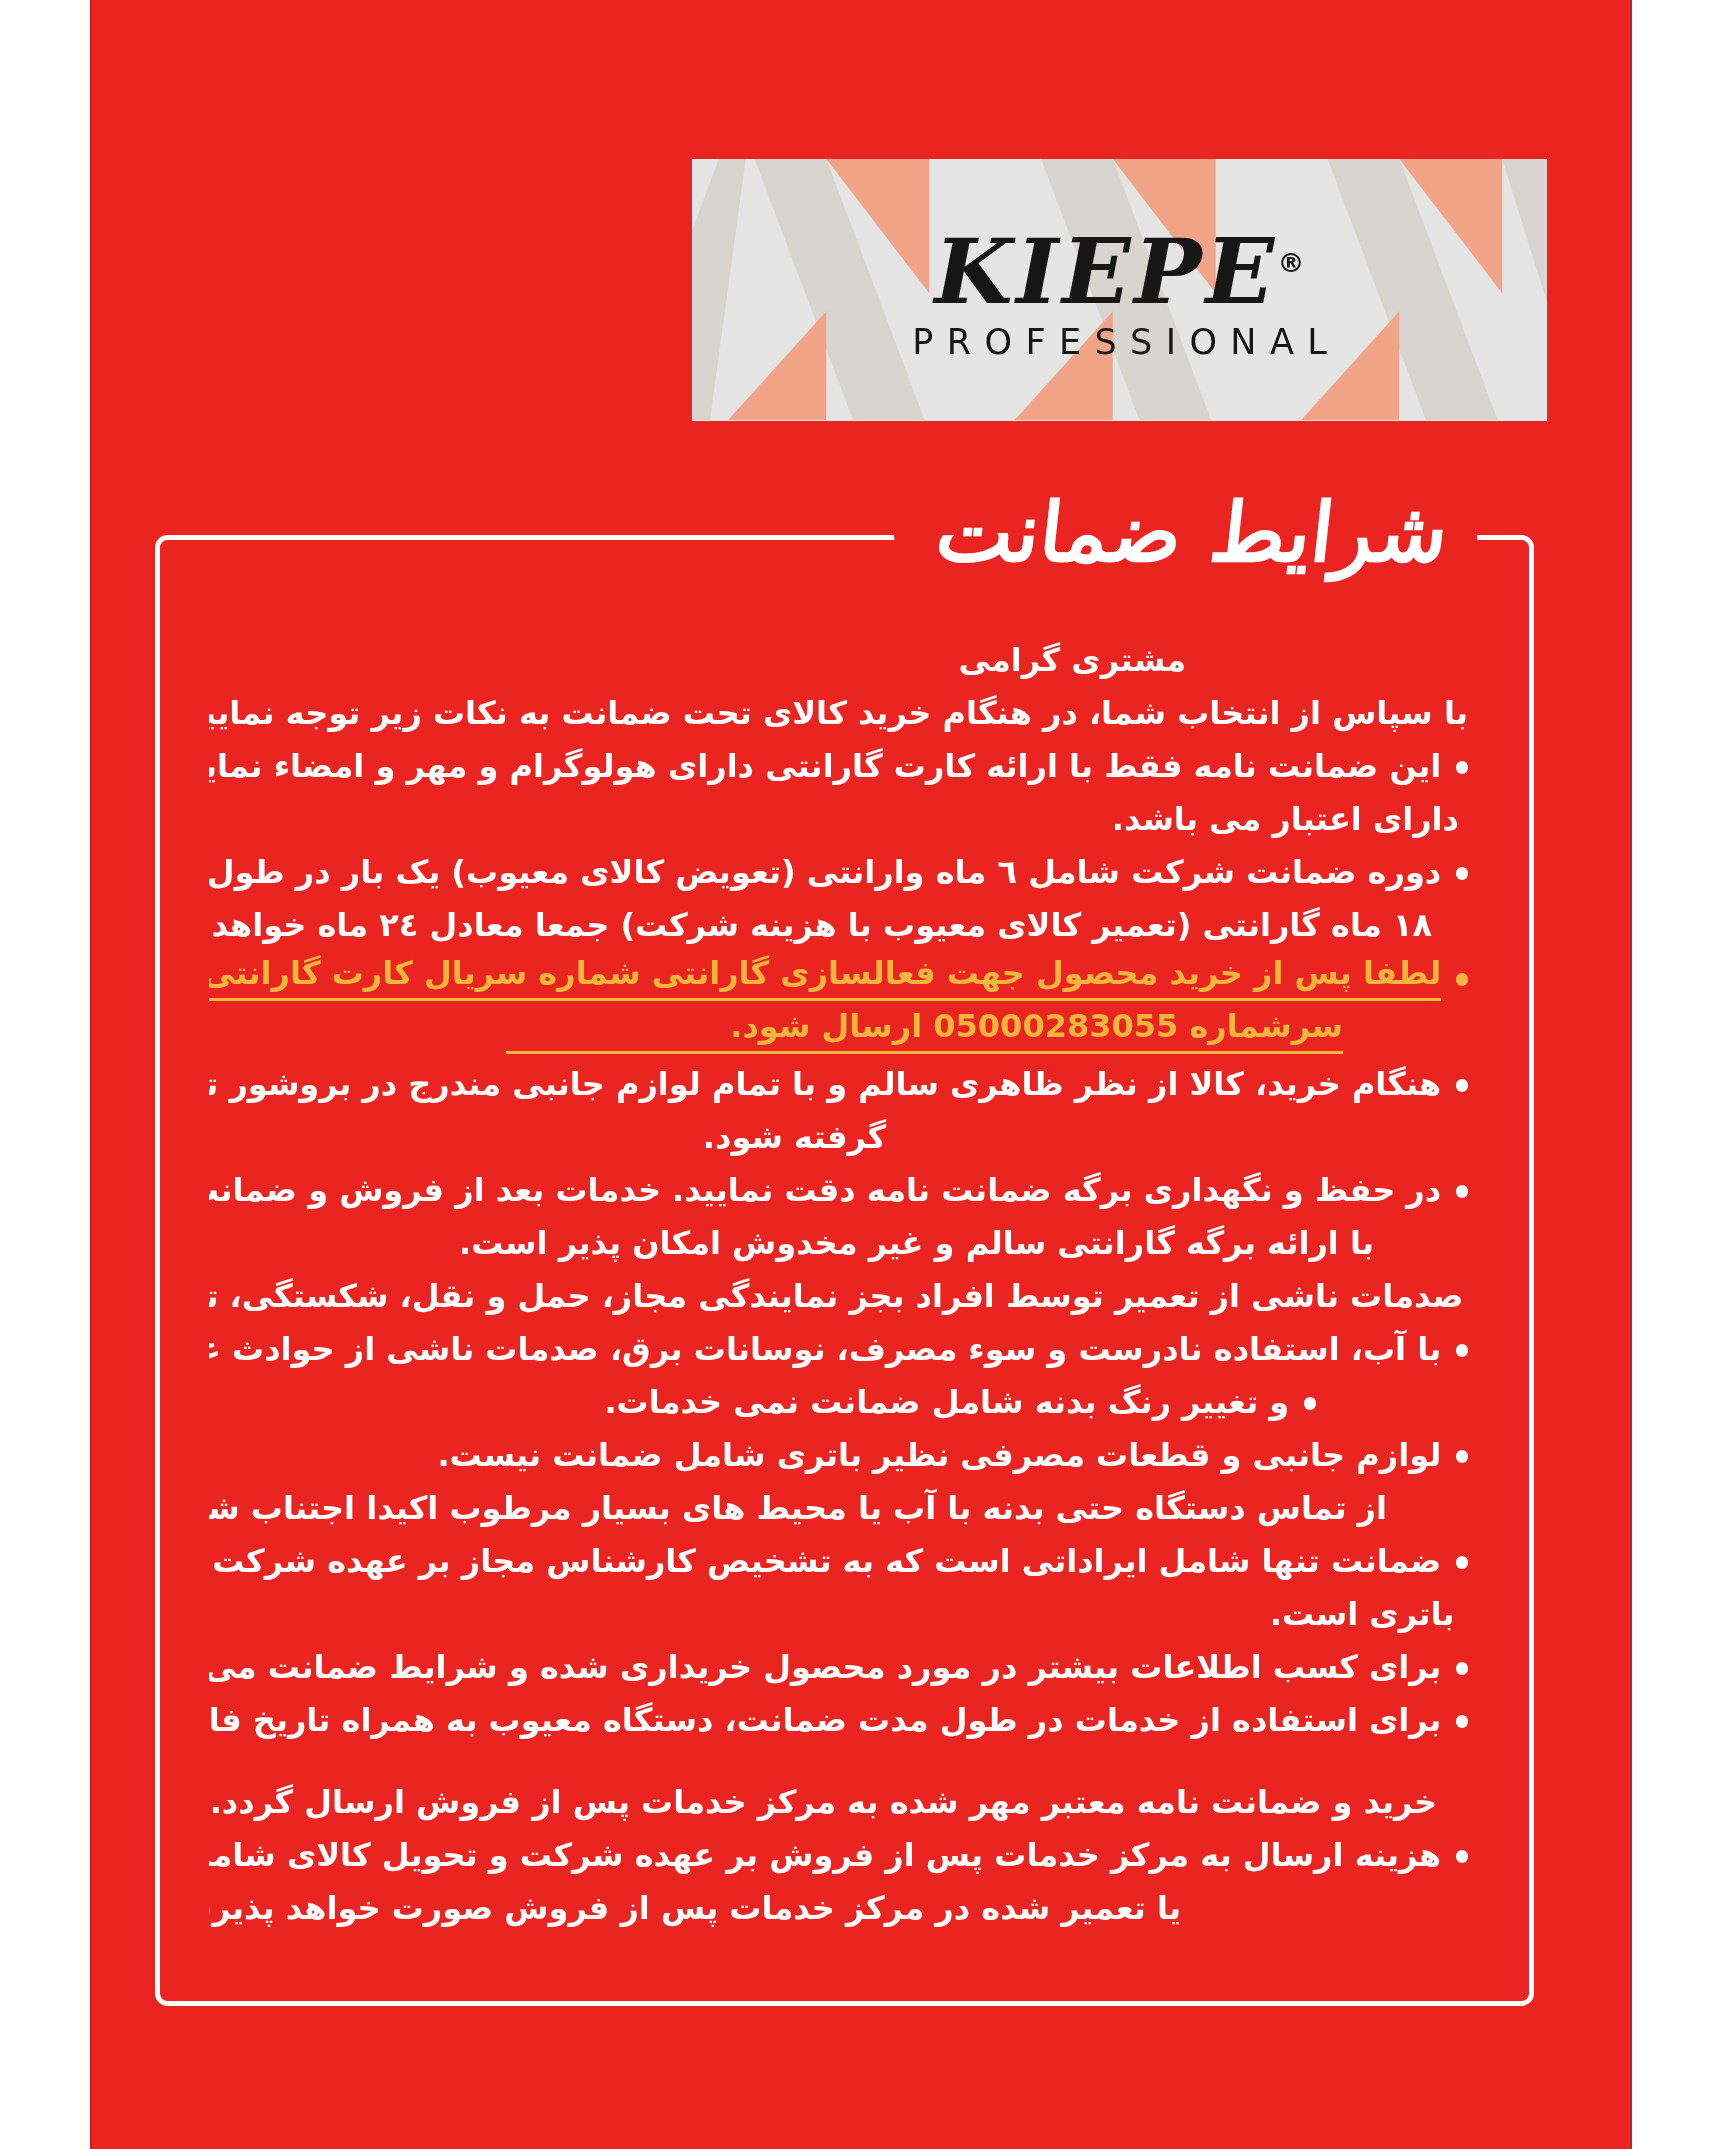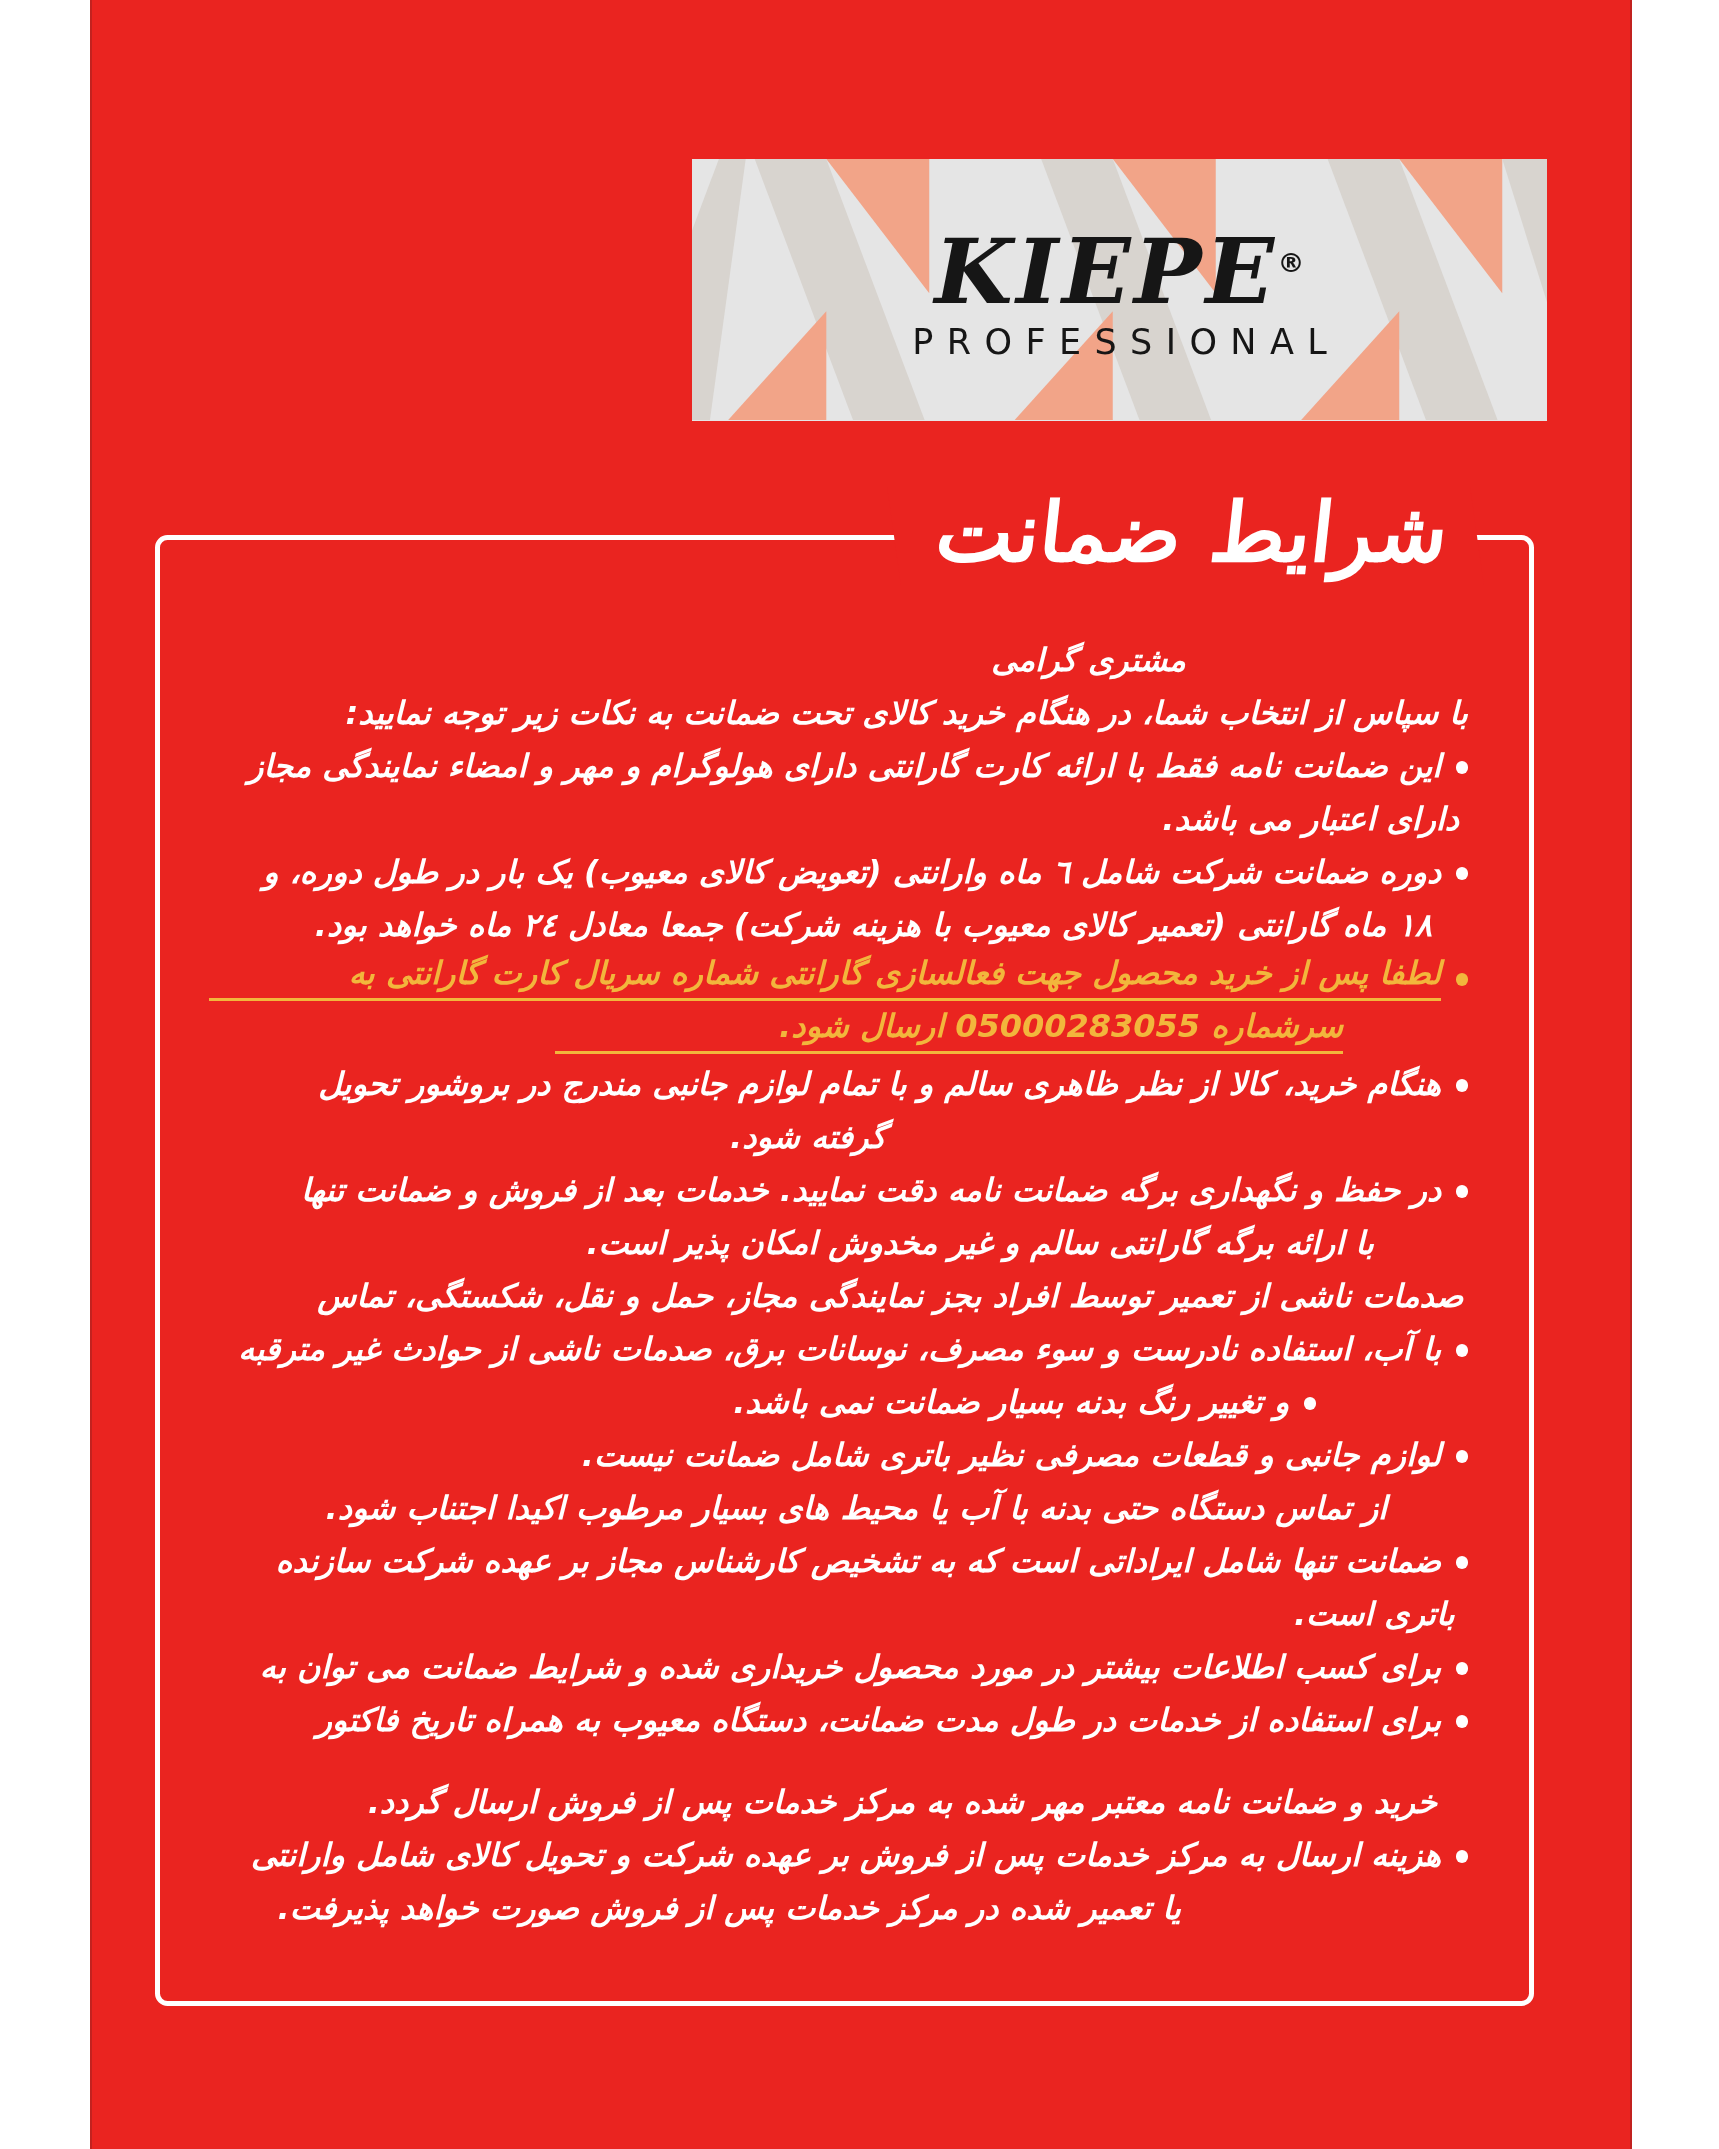--- a/index.html
+++ b/index.html
@@ -99,21 +99,21 @@
     white-space:nowrap;
   }
   .line .bullet{
     flex:0 0 auto;
     width:12.5px; height:12.5px;
     border-radius:50%;
     background:currentColor;
     margin-left:14.3px;
     margin-top:3.6px;
   }
-  .line .txt{display:inline-block;font-style:italic;}
+  .line .txt{display:inline-block;}
   .line.hl{color:var(--yellow);}
   .line .txt.ul{
     border-bottom:3.6px solid currentColor;
     padding-bottom:5.4px;
   }
 </style>
 </head>
 <body>
 
 <div class="card">
@@ -190,21 +190,21 @@
         </div>
         <div class="line" style="padding-right: 4.5px;">
           <span class="txt">صدمات ناشی از تعمیر توسط افراد بجز نمایندگی مجاز، حمل و نقل، شکستگی، تماس</span>
         </div>
         <div class="line">
           <span class="bullet"></span>
           <span class="txt">با آب، استفاده نادرست و سوء مصرف، نوسانات برق، صدمات ناشی از حوادث غیر مترقبه</span>
         </div>
         <div class="line" style="padding-right: 152px;">
           <span class="bullet"></span>
-          <span class="txt">و تغییر رنگ بدنه بسیار ضمانت نمی باشد.</span>
+          <span class="txt">و تغییر رنگ بدنه شامل ضمانت نمی خدمات.</span>
         </div>
         <div class="line">
           <span class="bullet"></span>
           <span class="txt">لوازم جانبی و قطعات مصرفی نظیر باتری شامل ضمانت نیست.</span>
         </div>
         <div class="line" style="padding-right: 81px;">
           <span class="txt">از تماس دستگاه حتی بدنه با آب یا محیط های بسیار مرطوب اکیدا اجتناب شود.</span>
         </div>
         <div class="line">
           <span class="bullet"></span>

